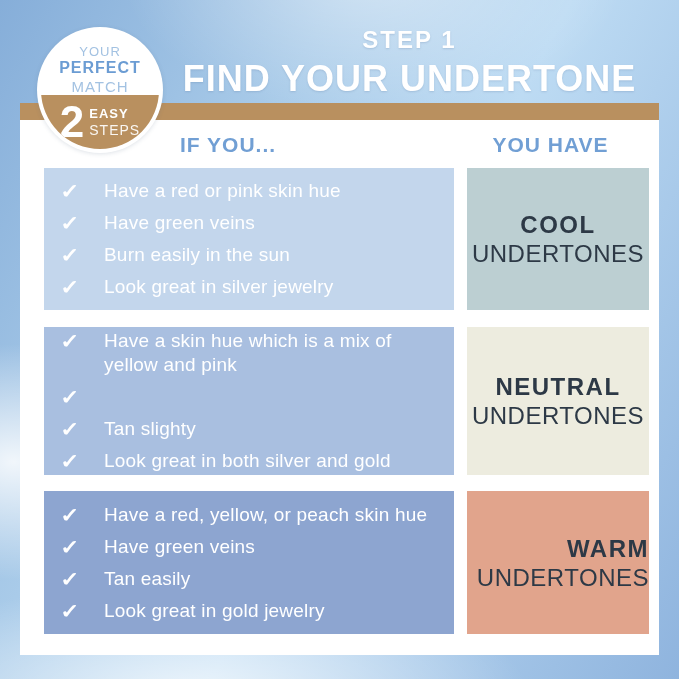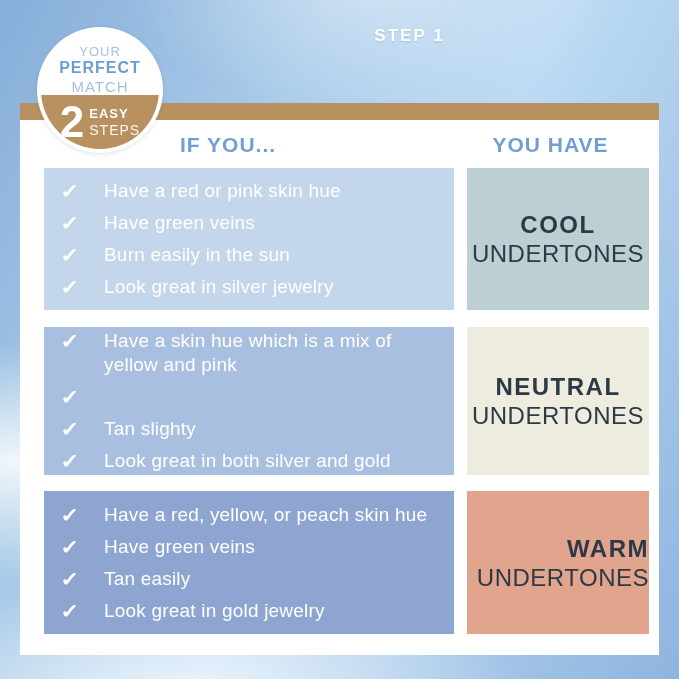--- a/index.html
+++ b/index.html
@@ -17,21 +17,21 @@
     background:#ffffff;
   }
   .tan-bar{
     position:absolute;left:0;top:0;width:639px;height:17px;
     background:var(--tan,#b9905f);
   }
   .header{
     position:absolute;left:160px;top:26px;width:499px;text-align:center;color:#fff;
   }
   .step{
-    font-size:17px;font-weight:600;letter-spacing:2px;
+    font-size:24px;font-weight:600;letter-spacing:2px;
     text-shadow:0 1px 2px rgba(90,120,160,.25);
   }
   .title{
     font-size:36px;font-weight:700;letter-spacing:1px;margin-top:4px;
     text-shadow:0 1px 2px rgba(90,120,160,.25);
   }
   .badge{
     position:absolute;left:37px;top:27px;width:126px;height:126px;border-radius:50%;
     background:#fff;z-index:5;box-shadow:0 1px 4px rgba(80,100,130,.18);
   }
@@ -86,20 +86,21 @@
 </style>
 </head>
 <body>
 
 <div class="card">
   <div class="tan-bar" style="background: rgb(185, 144, 95);"></div>
 </div>
 
 <div class="header">
   <div class="step">STEP 1</div>
+  <div class="title">FIND YOUR UNDERTONE</div>
 </div>
 
 <div class="badge">
   <div class="badge-inner">
     <div class="badge-tan" style="background: rgb(185, 144, 95);"></div>
     <div class="badge-txt b-your">YOUR</div>
     <div class="badge-txt b-perfect">PERFECT</div>
     <div class="badge-txt b-match">MATCH</div>
     <div class="badge-steps">
       <span class="b-num">2</span>

